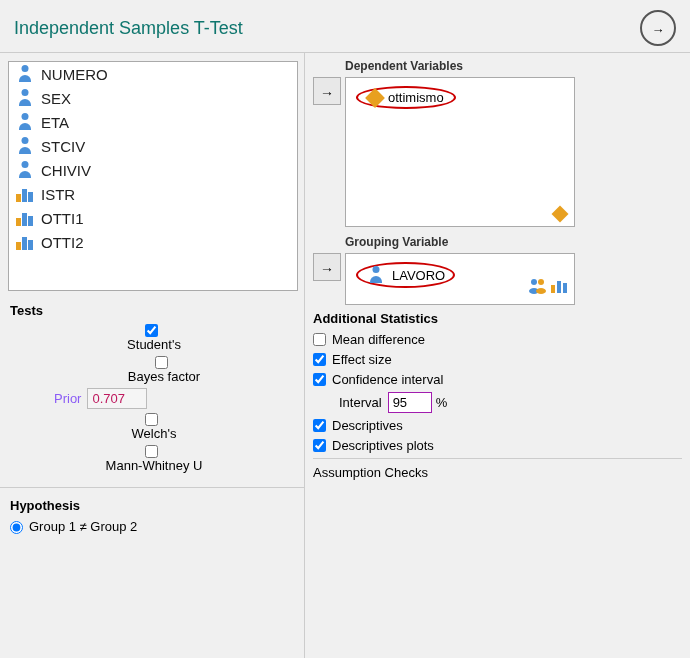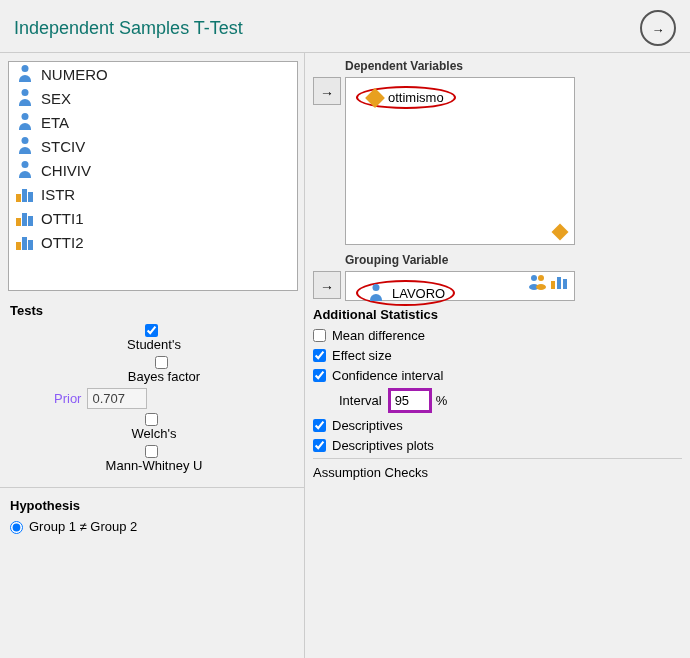--- a/index.html
+++ b/index.html
@@ -135,21 +135,21 @@
       margin-bottom: 4px;
       color: #888;
     }
     .prior-label { font-size: 13px; margin-right: 6px; color: #8b5cf6; }
     .prior-input {
       width: 60px;
       border: 1px solid #bbb;
       background: #f5f5f5;
       padding: 2px 4px;
       font-size: 13px;
-      color: #404040;
+      color: #be185d;
     }
     
     .hypothesis-block {
       padding: 6px 8px 6px 10px;
     }
     .radio-row {
       display: flex;
       align-items: flex-end;
       margin-bottom: 3px;
     }
@@ -188,25 +188,25 @@
       flex-shrink: 0;
       font-size: 14px;
     }
     .drop-zone {
       border: 1px solid #aaa;
       background: white;
       position: relative;
     }
     .dep-drop-zone {
       width: 230px;
-      height: 168px;
+      height: 150px;
     }
     .group-drop-zone {
       width: 230px;
-      height: 30px;
+      height: 52px;
     }
     .dep-item {
       display: flex;
       align-items: center;
       padding: 4px 6px;
     }
     
     .circled-dep {
       border: 2px solid #cc0000;
       border-radius: 50%;
@@ -272,21 +272,21 @@
     .stat-check-row label { font-size: 13px; }
     .interval-row {
       display: flex;
       align-items: center;
       padding-left: 26px;
       margin-bottom: 5px;
     }
     .interval-label { font-size: 13px; margin-right: 6px; }
     .interval-input {
       width: 44px;
-      border: 3px solid #a21caf;
+      border: 1px solid #a21caf;
       background: white;
       padding: 2px 4px;
       font-size: 13px;
     }
     .pct-label { margin-left: 4px; font-size: 13px; }
     .assumption-title {
       font-weight: normal;
       font-size: 13px;
       margin-top: 6px;
     }

